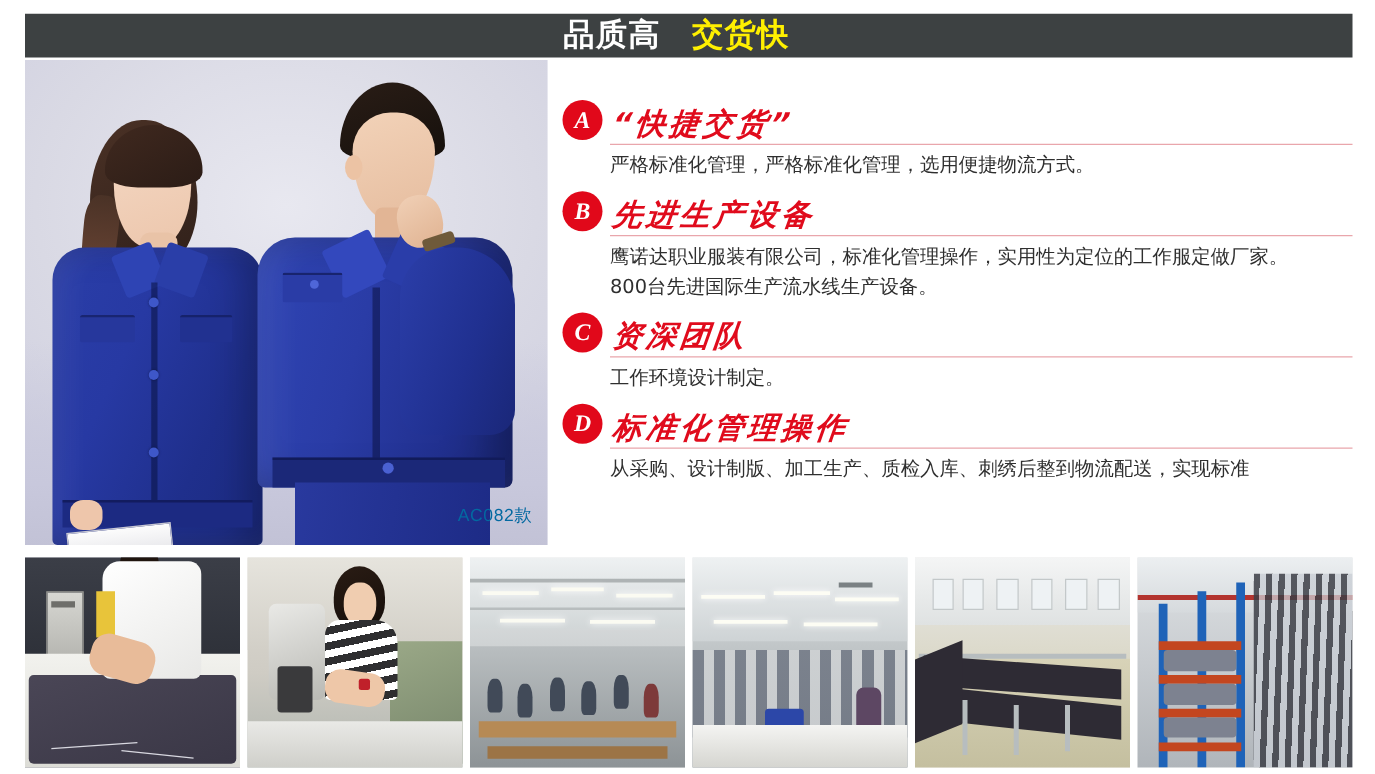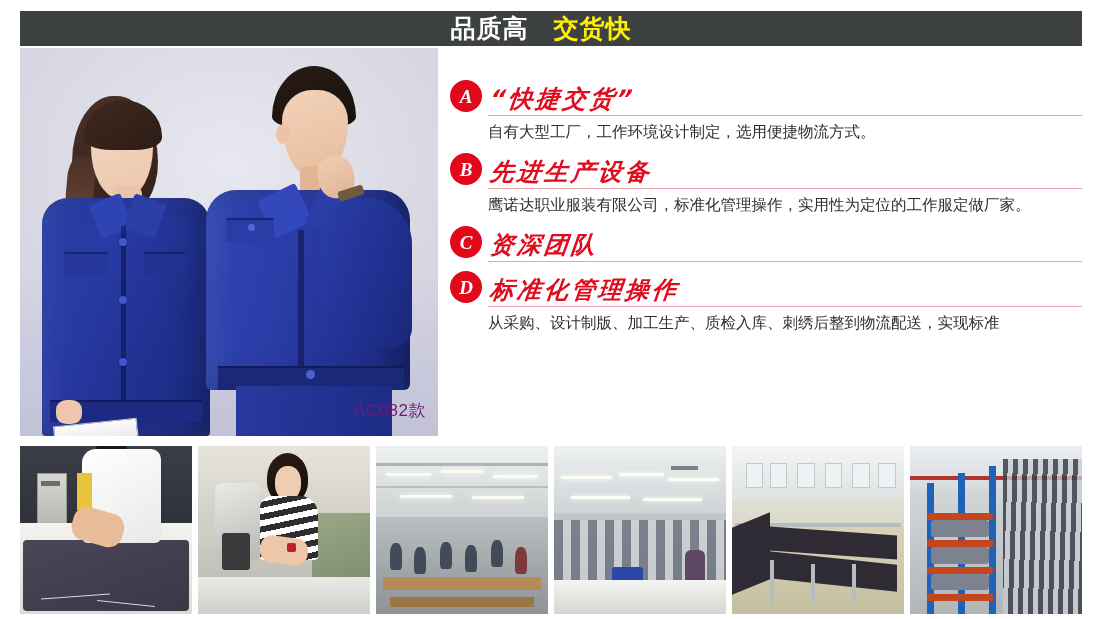--- a/index.html
+++ b/index.html
@@ -254,22 +254,22 @@
   }
   .m-hembtn {
     left: 286px; top: 322px; width: 9px; height: 9px;
     border-radius: 50%; background: #4a61d2;
   }
 
   .product-code {
     position: absolute;
     right: 12px;
     bottom: 14px;
-    font-size: 17px;
-    color: #701a75;
+    font-size: 14px;
+    color: #0369a1;
     letter-spacing: .5px;
     font-family: "Liberation Sans", sans-serif;
   }
 
   
   .features {
     position: absolute;
     left: 428px;
     top: 32px;
     width: 634px;
@@ -471,42 +471,44 @@
 
     <div class="features">
 
       <div class="feature">
         <div class="feature-head">
           <div class="badge">A</div>
           <div class="feature-title">“快捷交货”</div>
         </div>
         <div class="feature-rule"></div>
         <div class="feature-body">
-          <p>自有大型工厂，工作环境设计制定，选用便捷物流方式。</p>
+          <p>严格标准化管理，严格标准化管理，选用便捷物流方式。</p>
         </div>
       </div>
 
       <div class="feature">
         <div class="feature-head">
           <div class="badge">B</div>
           <div class="feature-title">先进生产设备</div>
         </div>
         <div class="feature-rule"></div>
         <div class="feature-body">
           <p>鹰诺达职业服装有限公司，标准化管理操作，实用性为定位的工作服定做厂家。</p>
+          <p>800台先进国际生产流水线生产设备。</p>
         </div>
       </div>
 
       <div class="feature">
         <div class="feature-head">
           <div class="badge">C</div>
           <div class="feature-title">资深团队</div>
         </div>
         <div class="feature-rule"></div>
         <div class="feature-body">
+          <p>工作环境设计制定。</p>
         </div>
       </div>
 
       <div class="feature">
         <div class="feature-head">
           <div class="badge">D</div>
           <div class="feature-title">标准化管理操作</div>
         </div>
         <div class="feature-rule"></div>
         <div class="feature-body">

